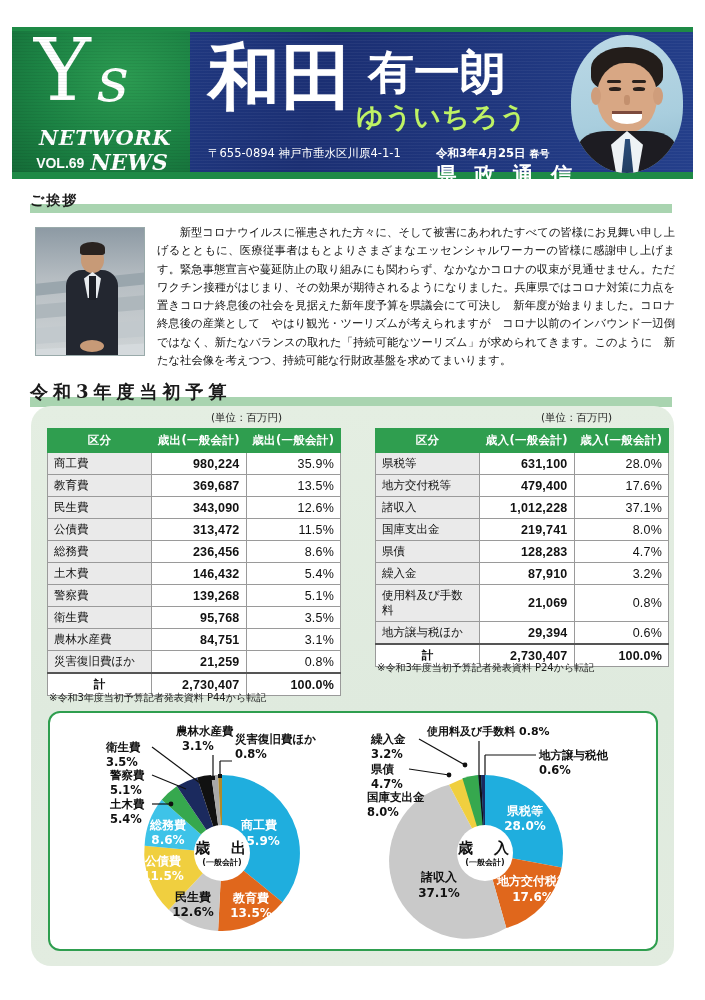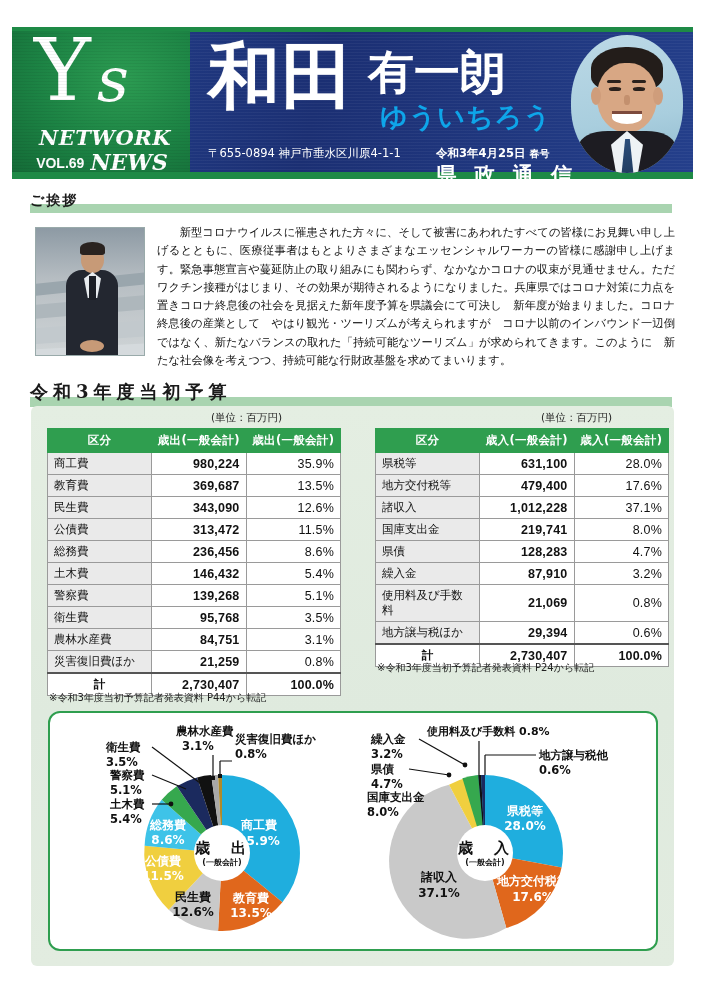--- a/index.html
+++ b/index.html
@@ -66,32 +66,32 @@
   }
   .logo-news {
     font-family:"DejaVu Serif","Liberation Serif",serif;
     font-style:italic; font-weight:700; font-size:22px; margin-left:6px;
   }
 
   
   .name-kanji {
     position:absolute; left:196px; top:14px;
     color:#fff; font-size:72px; line-height:1; font-weight:700;
-    font-family:Liberation Serif, serif;
+    font-family:Liberation Sans, sans-serif;
     letter-spacing:1px;
     text-shadow:0 0 1px rgba(255,255,255,.4);
   }
   .name-given {
     position:absolute; left:356px; top:22px;
     color:#fff; font-size:46px; line-height:1; font-weight:700;
     letter-spacing:0px;
   }
   .name-kana {
-    position:absolute; left:368px; top:76px;
-    color:#0ea5e9; font-size:27px; line-height:1; font-weight:700;
+    position:absolute; left:344px; top:76px;
+    color:#bef264; font-size:27px; line-height:1; font-weight:700;
     letter-spacing:1px;
   }
   .addr-line1 {
     position:absolute; left:196px; top:119px;
     color:#fff; font-size:11.5px; font-weight:400; white-space:nowrap;
   }
   .addr-line2 {
     position:absolute; left:196px; top:139px;
     color:#fff; font-size:11.5px; font-weight:700; white-space:nowrap;
   }
@@ -176,21 +176,21 @@
   .budget-intro {
     padding:4px 18px 0 22px;
     font-family:"DejaVu Serif","Liberation Serif",serif;
     font-size:11.3px; color:#111; line-height:1.5;
   }
 
   
   .green-panel {
     position:absolute; left:31px; top:406px; width:643px; height:560px;
     background:linear-gradient(180deg,#e4eee2 0%,#dfeade 55%,#e2ece0 100%);
-    border-radius:6px;
+    border-radius:20px;
   }
 
   .unit-label {
     position:absolute; font-size:10.5px; color:#222; font-weight:400;
   }
   .unit-left { left:180px; top:5px; }
   .unit-right { left:510px; top:5px; }
 
   
   table.budget-table {

